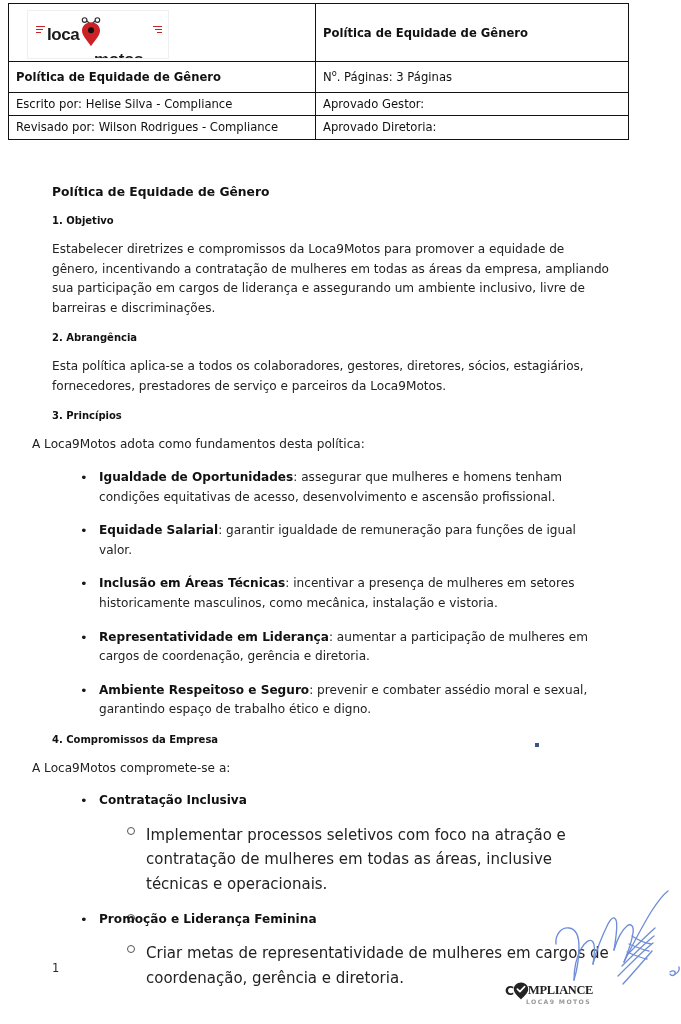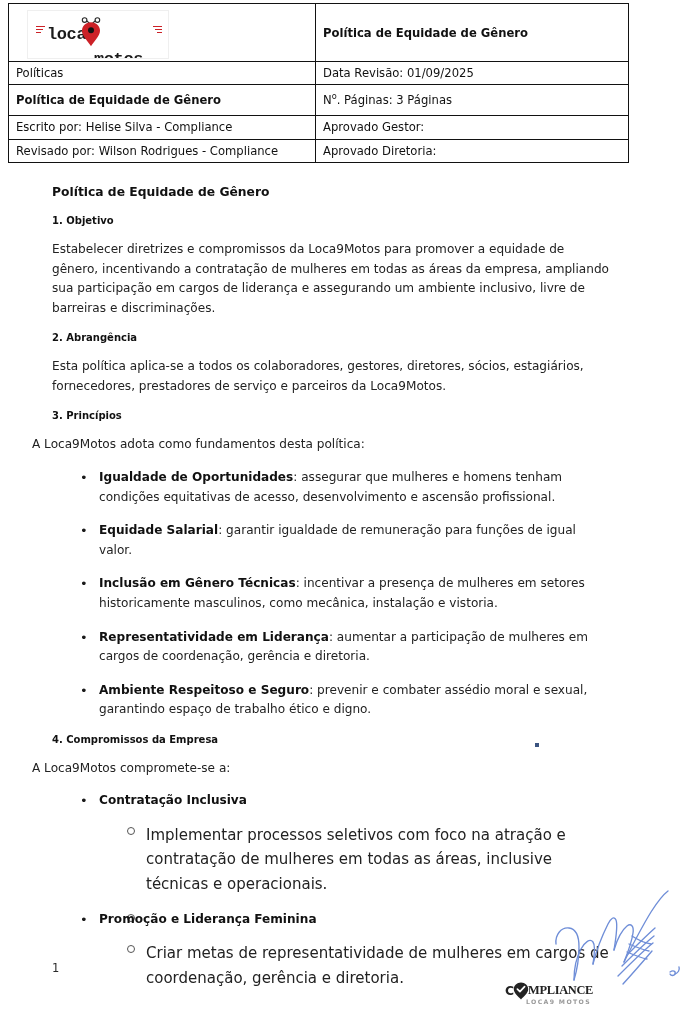--- a/index.html
+++ b/index.html
@@ -67,21 +67,21 @@
     overflow: hidden;
   }
   .logo-wrap {
     position: absolute;
     left: 0; top: 0;
     width: 140px; height: 47px;
   }
   .logo-text {
     position: absolute;
     top: 13px;
-    font-family: Liberation Mono, monospace;
+    font-family: Liberation Sans, sans-serif;
     font-weight: bold;
     font-size: 17px;
     letter-spacing: -0.4px;
     color: #1a1a1a;
   }
   .logo-loca  { left: 19px; }
   .logo-motos { left: 66px; margin-top: 25px; }
   .logo-pin {
     position: absolute;
     left: 52px;
@@ -291,28 +291,20 @@
                 <span></span>
             </div>
           </div>
         </div>
       </td>
       <td class="doc-title-cell">
         <div class="cell-pad">Política de Equidade de Gênero</div>
       </td>
     </tr>
 
-    <tr class="row-cat">
-      <td>
-        <div class="cell-pad">Políticas</div>
-      </td>
-      <td>
-        <div class="cell-pad">Data Revisão: 01/09/2025</div>
-      </td>
-    </tr>
 
     <tr class="row-title">
       <td>
         <div class="cell-pad bold">Política de Equidade de Gênero</div>
       </td>
       <td>
         <div class="cell-pad"><span>N</span><span class="sup">o</span><span>. Páginas: 3 Páginas</span></div>
       </td>
     </tr>
 
@@ -353,21 +345,21 @@
     <li>
       <span class="mk">•</span>
       <span class="lead">Igualdade de Oportunidades</span><span>: assegurar que mulheres e homens tenham condições equitativas de acesso, desenvolvimento e ascensão profissional.</span>
     </li>
     <li>
       <span class="mk">•</span>
       <span class="lead">Equidade Salarial</span><span>: garantir igualdade de remuneração para funções de igual valor.</span>
     </li>
     <li>
       <span class="mk">•</span>
-      <span class="lead">Inclusão em Gênero Técnicas</span><span>: incentivar a presença de mulheres em setores historicamente masculinos, como mecânica, instalação e vistoria.</span>
+      <span class="lead">Inclusão em Áreas Técnicas</span><span>: incentivar a presença de mulheres em setores historicamente masculinos, como mecânica, instalação e vistoria.</span>
     </li>
     <li>
       <span class="mk">•</span>
       <span class="lead">Representatividade em Liderança</span><span>: aumentar a participação de mulheres em cargos de coordenação, gerência e diretoria.</span>
     </li>
     <li>
       <span class="mk">•</span>
       <span class="lead">Ambiente Respeitoso e Seguro</span><span>: prevenir e combater assédio moral e sexual, garantindo espaço de trabalho ético e digno.</span>
     </li>
   </ul>

